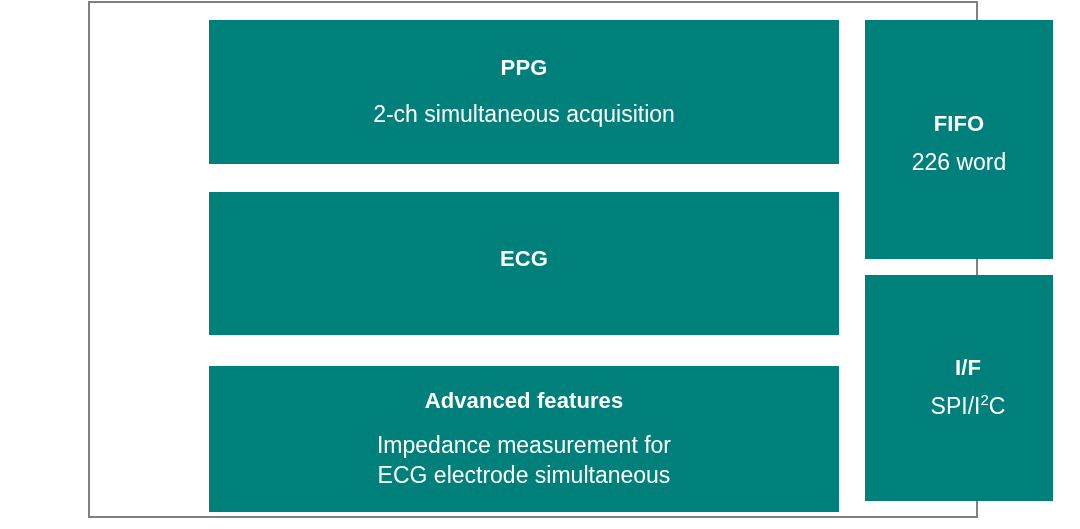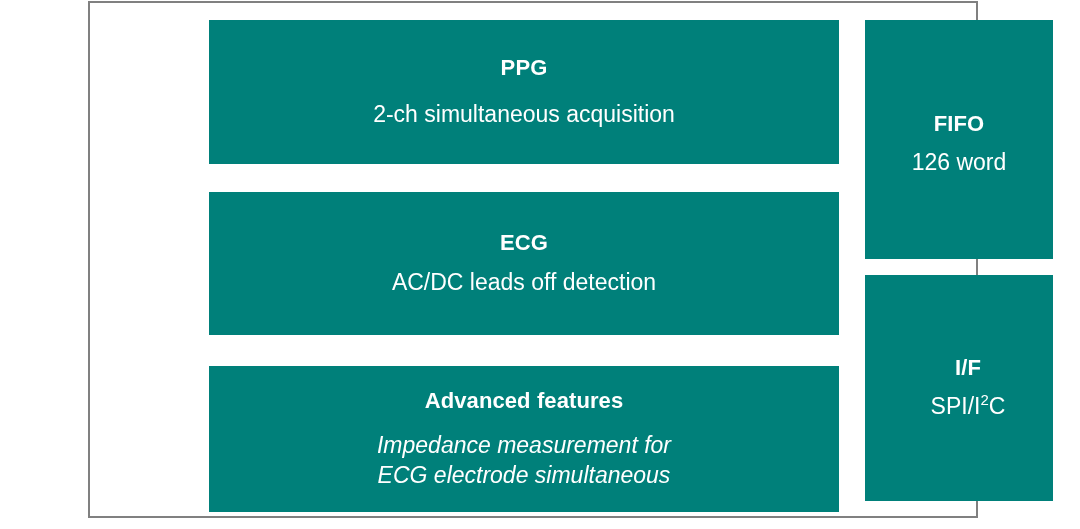--- a/index.html
+++ b/index.html
@@ -82,21 +82,21 @@
   #block-ecg .block-title { margin-bottom: 8px; }
   #block-ecg .block-line  { margin-top: 3px; }
 
   #block-advanced {
     left: 119px;
     top: 363px;
     width: 630px;
     height: 146px;
   }
   #block-advanced .block-title { margin-bottom: 14px; }
-  #block-advanced .block-line  { margin-top: 1px; font-style: italic; }
+  #block-advanced .block-line  { margin-top: 1px; }
 
   
   .col-right .block-title { font-size: 22px; }
   .col-right .block-line  { font-size: 23px; }
 
   #block-fifo {
     left: 775px;
     top: 17px;
     width: 188px;
     height: 239px;
@@ -127,36 +127,35 @@
 
     <div class="col-left">
 
       <div class="block" id="block-ppg">
         <div class="block-title">PPG</div>
         <div class="block-line">2-ch simultaneous acquisition</div>
       </div>
 
       <div class="block" id="block-ecg">
         <div class="block-title">ECG</div>
-        <div class="block-line">AC/DC leads off detection</div>
       </div>
 
       <div class="block" id="block-advanced">
         <div class="block-title">Advanced features</div>
         <div class="block-line">Impedance measurement for</div>
         <div class="block-line">ECG electrode simultaneous</div>
       </div>
 
     </div>
 
     <div class="col-right">
 
       <div class="block" id="block-fifo">
         <div class="block-title">FIFO</div>
-        <div class="block-line">126 word</div>
+        <div class="block-line">226 word</div>
       </div>
 
       <div class="block" id="block-if">
         <div class="block-title">I/F</div>
         <div class="block-line">
           <span>SPI/I</span><span class="sup">2</span><span>C</span>
         </div>
       </div>
 
     </div>

